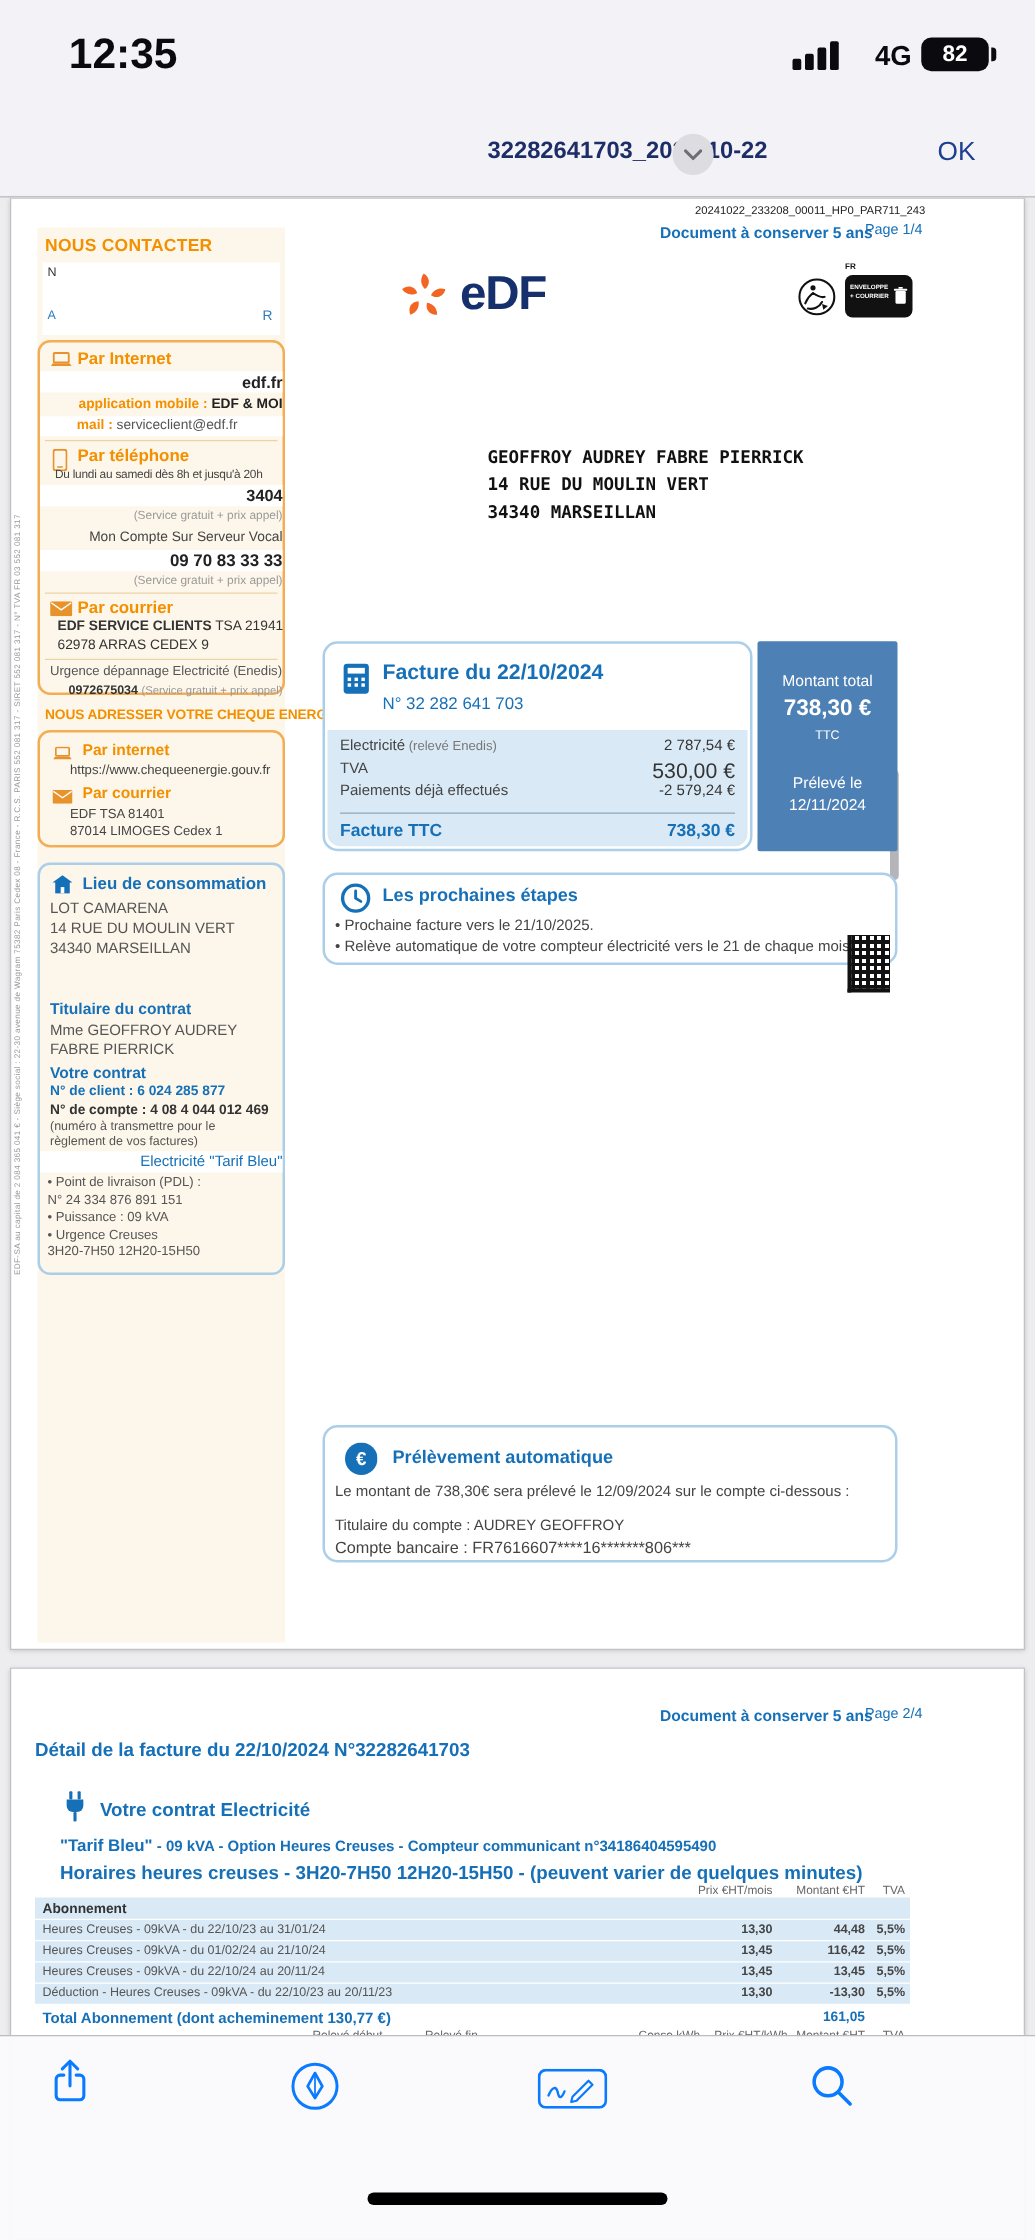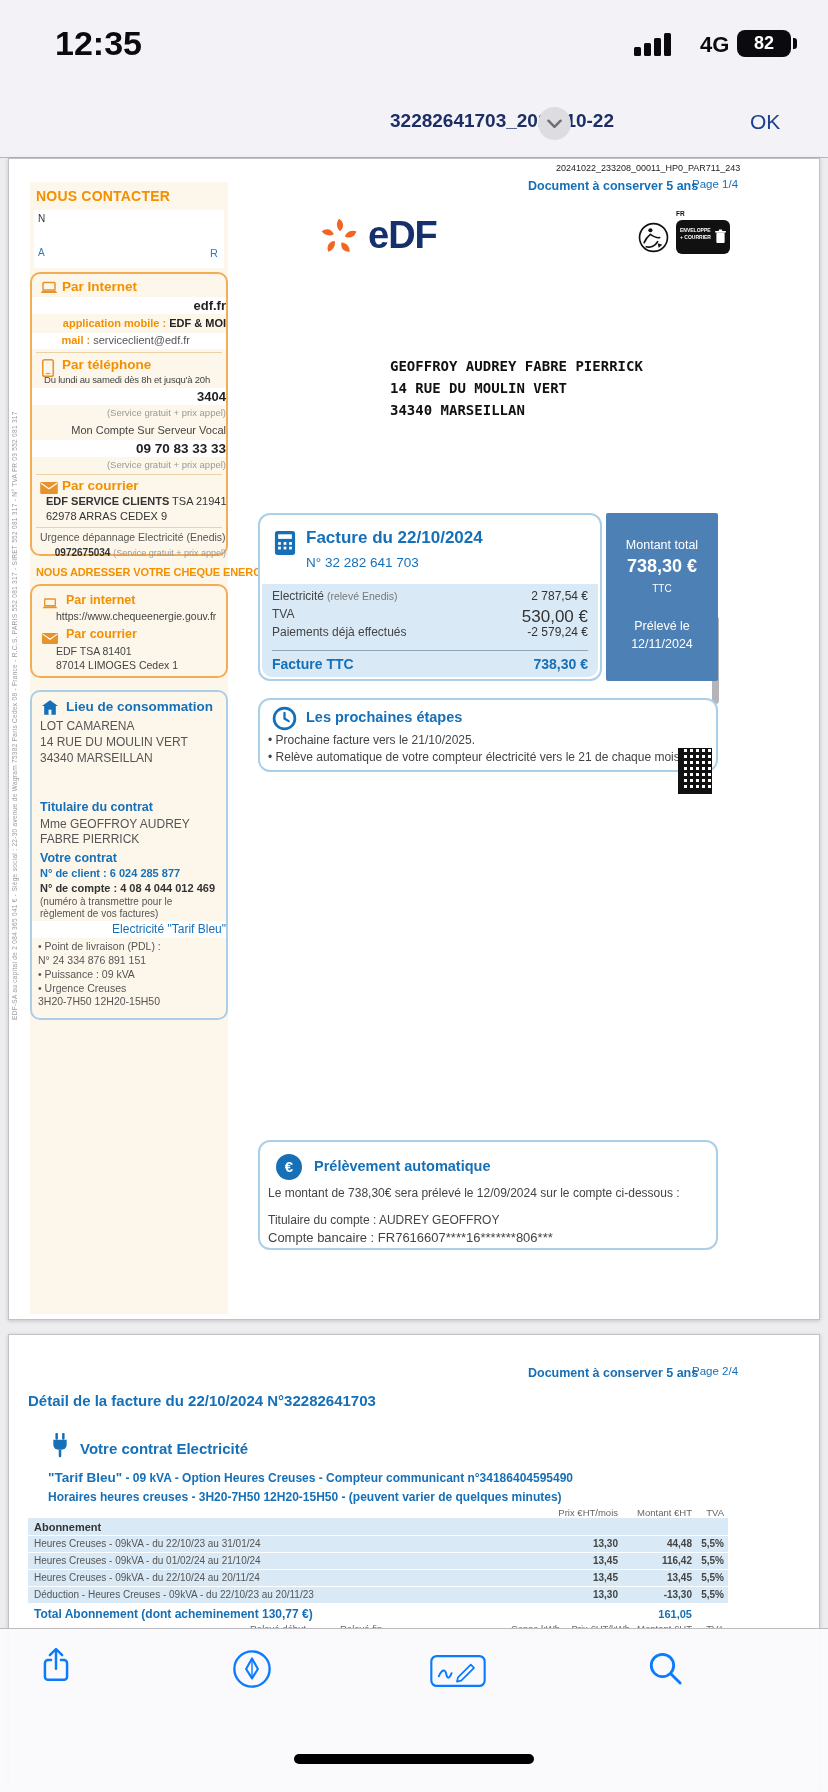--- a/index.html
+++ b/index.html
@@ -286,21 +286,21 @@
         <rect x="6.5" y="0" width="3" height="8" rx="1"></rect>
         <rect x="14.5" y="0" width="3" height="8" rx="1"></rect>
         <path d="M4 8h16v6a6 6 0 0 1-6 6h-4a6 6 0 0 1-6-6z"></path>
         <rect x="10.5" y="20" width="3" height="9" rx="1"></rect>
       </svg>
   </div>
   <div class="abs bh" style="left:80px;top:1440px;font-size:15px">Votre contrat Electricité</div>
   <div class="abs blue" style="left:48px;top:1468px">
     <b style="font-size:13.5px">"Tarif Bleu"</b><b style="font-size:12px"> - 09 kVA - Option Heures Creuses - Compteur communicant n°34186404595490</b>
   </div>
-  <div class="abs bh" style="left:48px;top:1490px;font-size:12px">Horaires heures creuses - 3H20-7H50 12H20-15H50 - (peuvent varier de quelques minutes)</div>
+  <div class="abs bh" style="left:48px;top:1490px;font-size:15px">Horaires heures creuses - 3H20-7H50 12H20-15H50 - (peuvent varier de quelques minutes)</div>
 
   <div class="abs tr" style="left:540px;top:1507px;width:78px;font-size:9.5px;color:#666">Prix €HT/mois</div>
   <div class="abs tr" style="left:626px;top:1507px;width:66px;font-size:9.5px;color:#666">Montant €HT</div>
   <div class="abs tr" style="left:698px;top:1507px;width:26px;font-size:9.5px;color:#666">TVA</div>
 
   <div class="abs panel" style="left:28px;top:1518px;width:700px;height:85px"></div>
   <div class="rowline" style="left:28px;top:1535px;width:700px"></div>
   <div class="rowline" style="left:28px;top:1552px;width:700px"></div>
   <div class="rowline" style="left:28px;top:1569px;width:700px"></div>
   <div class="rowline" style="left:28px;top:1586px;width:700px"></div>

